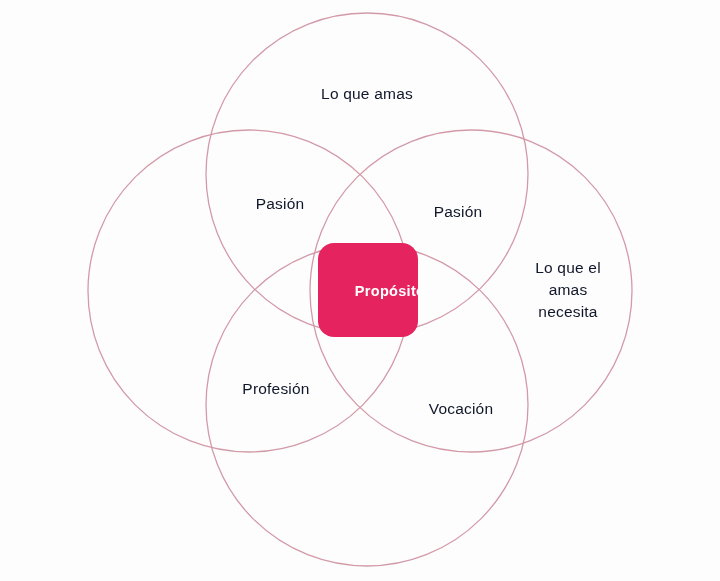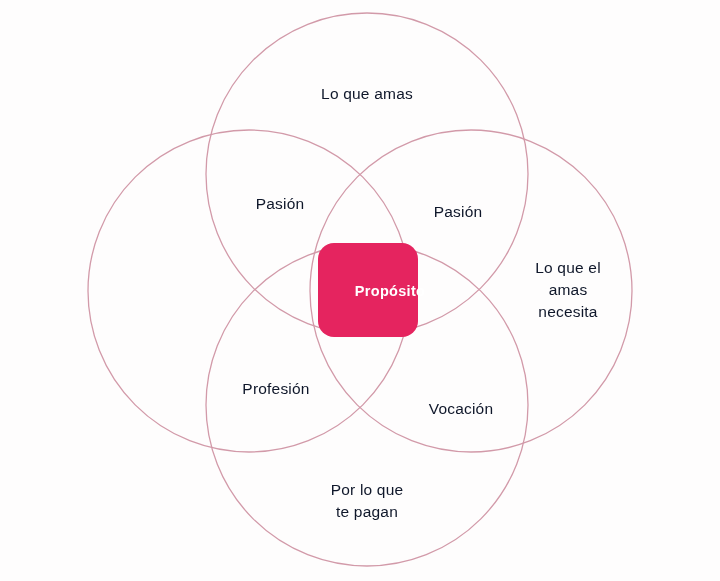--- a/index.html
+++ b/index.html
@@ -68,22 +68,20 @@
     <rect x="318" y="243" width="100" height="94" rx="16" ry="16" fill="#e5245f"></rect>
   </svg>
 
   <div class="label outer" style="left:367px; top:94px;">Lo que amas</div>
 
 
   <div class="label outer" style="left:568px; top:290px;">Lo que el
 amas
 necesita</div>
 
-  <div class="label outer" style="left:367px; top:501px;">Por lo que
-te pagan</div>
 
   <div class="label intersection" style="left:280px; top:204px;">Pasión</div>
 
   <div class="label intersection" style="left:458px; top:212px;">Pasión</div>
 
   <div class="label intersection" style="left:276px; top:389px;">Profesión</div>
 
   <div class="label intersection" style="left:461px; top:366px;margin-top:43px;">Vocación</div>
 
   <div class="label core" style="left:368px; top:291px;">Propósito</div>

